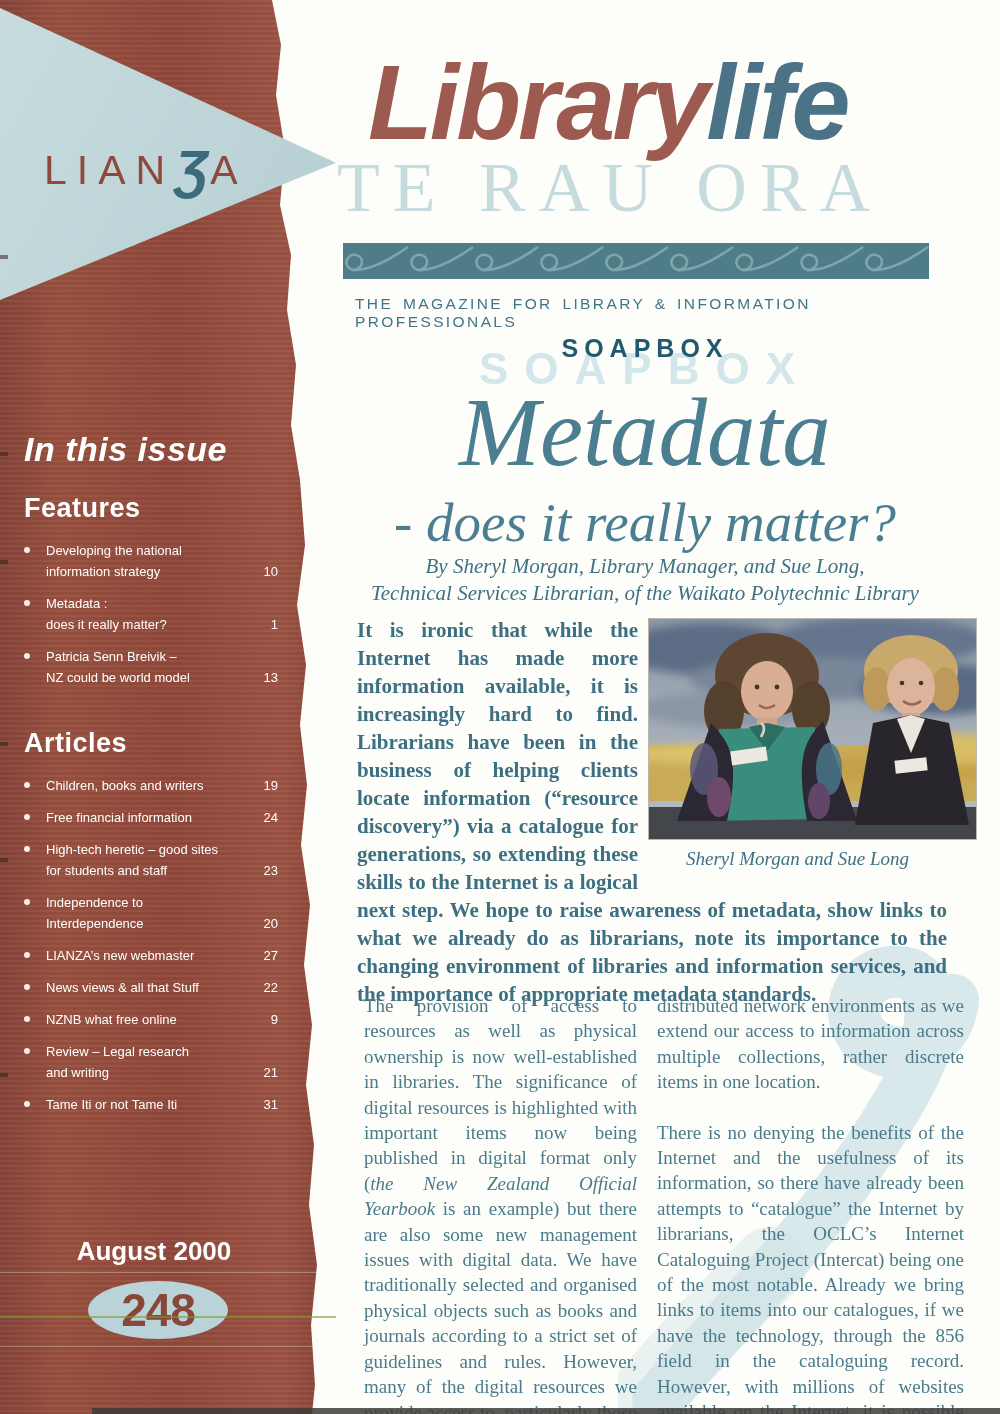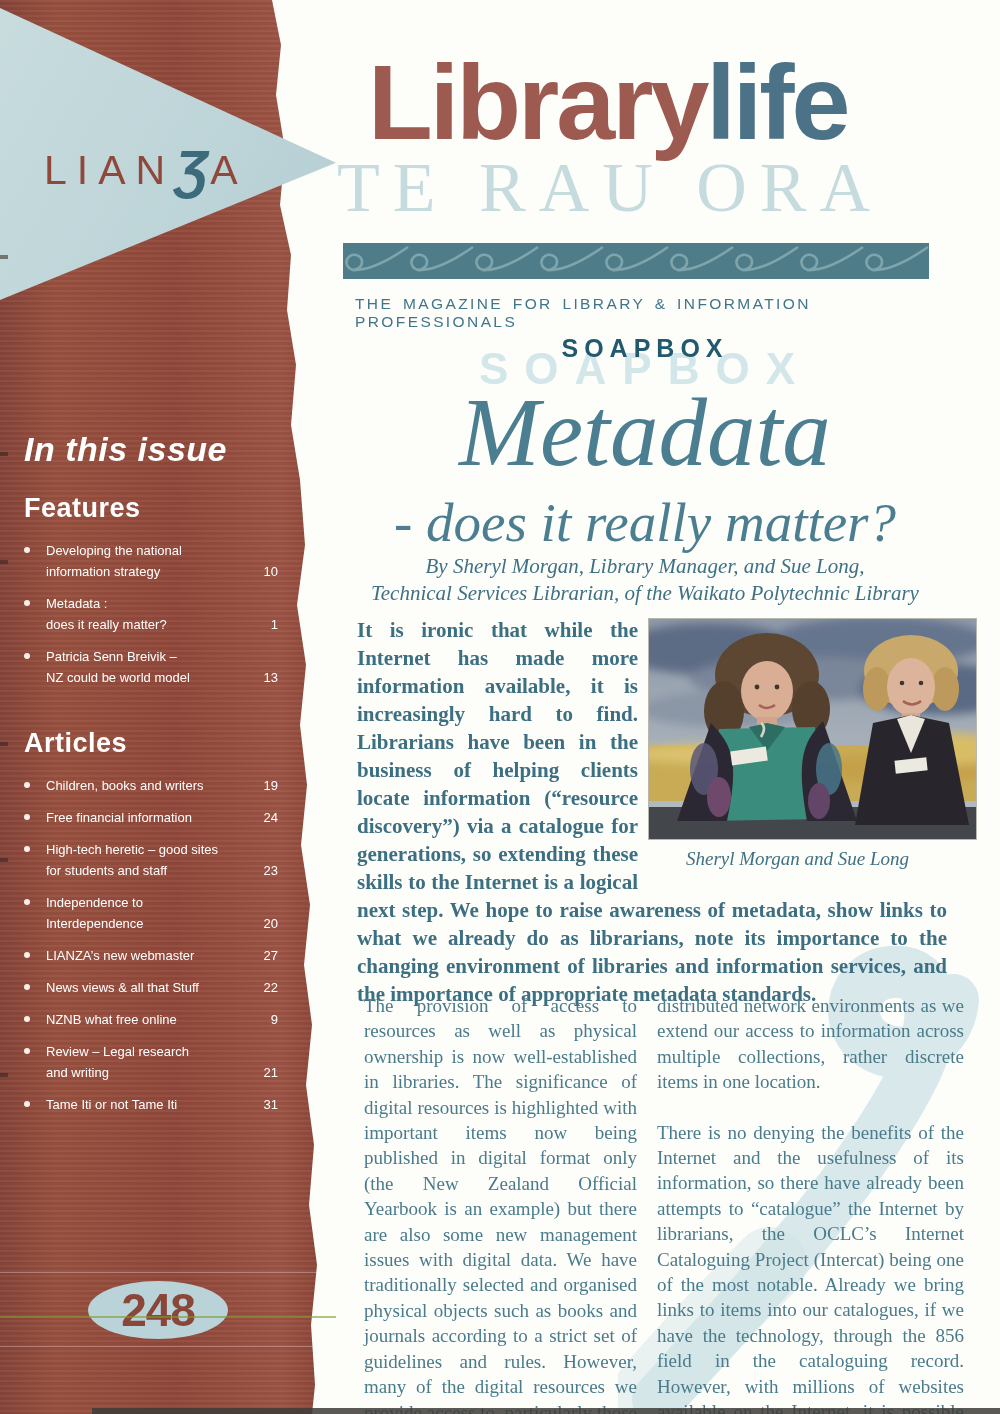--- a/index.html
+++ b/index.html
@@ -47,21 +47,21 @@
   .scan-w1{left:0;top:1272px;width:330px;height:1px;background:#fff;opacity:.3;}
   .scan-w2{left:0;top:1346px;width:330px;height:1px;background:#fff;opacity:.25;}
   .bottom-strip{position:absolute;left:92px;bottom:0;width:908px;height:6px;background:#3d3c38;opacity:.85;z-index:4;}
   .stitch{position:absolute;left:0;width:8px;height:4px;background:#35231d;opacity:.55;z-index:3;}
 
   
   .maori-title{position:absolute;left:337px;top:148px;z-index:1;white-space:nowrap;
     font-family:"Liberation Serif",serif;font-size:70px;
     letter-spacing:13px;color:#c6dbde;}
   .brand{position:absolute;left:368px;top:42px;z-index:2;white-space:nowrap;
-    font-weight:700;font-size:106px;letter-spacing:-3px;}
+    font-style:italic;font-weight:700;font-size:106px;letter-spacing:-3px;}
   .brand .t1{color:#9c5a50;}
   .brand .t2{color:#4b7286;}
   .wave-bar{position:absolute;left:343px;top:243px;width:586px;height:36px;z-index:2;}
   .tagline{position:absolute;left:343px;top:295px;width:600px;z-index:2;
     font-size:15.5px;letter-spacing:2.4px;word-spacing:3px;color:#41758a;font-weight:500;margin-left:12px;}
 
   
   .soapbox{position:absolute;left:340px;top:334px;width:610px;height:60px;z-index:2;}
   .soapbox .pale{position:absolute;left:0;top:10px;width:100%;text-align:center;
     font-size:44px;font-weight:800;letter-spacing:16px;color:#d3e6ea;}
@@ -84,21 +84,21 @@
   figcaption{margin-top:5px;text-align:center;font-weight:400;font-style:italic;
     font-size:19px;color:#3f7184;}
 
   
   .columns{position:absolute;left:364px;top:993px;width:600px;display:flex;gap:20px;z-index:2;
     font-family:"Liberation Serif",serif;font-size:19px;line-height:25.4px;
     color:#4a7b8b;text-align:justify;}
   .col1{width:273px;flex:0 0 273px;}
   .col2{width:307px;flex:0 0 307px;}
   .col2 .p2{margin-top:25px;}
-  .columns .ital{}
+  .columns .ital{font-style:italic;}
 
   .watermark{position:absolute;left:618px;top:888px;width:382px;height:526px;z-index:1;}
 </style>
 </head>
 <body>
 
 <div class="page">
 
   <svg class="watermark" viewBox="0 0 382 526">
     <path d="M18 522 C 60 468, 112 418, 152 376" fill="none" stroke="#d8e8ea" stroke-width="74" stroke-linecap="round" opacity="0.55"></path>
@@ -178,20 +178,21 @@
           <span class="toc-page">21</span>
         </li>
       <li class="toc-item">
           <span class="bullet"></span>
           <span class="toc-label">Tame Iti or not Tame Iti</span>
           <span class="toc-page">31</span>
         </li>
     </ul>
   </div>
 
+  <div class="issue-date">August 2000</div>
   <div class="issue-badge">
       <span>248</span>
     </div>
 
   <div class="scanline scan-w1"></div>
   <div class="scanline scan-green"></div>
   <div class="scanline scan-w2"></div>
   <div class="stitch" style="top:255px"></div>
   <div class="stitch" style="top:452px"></div>
   <div class="stitch" style="top:560px"></div>

